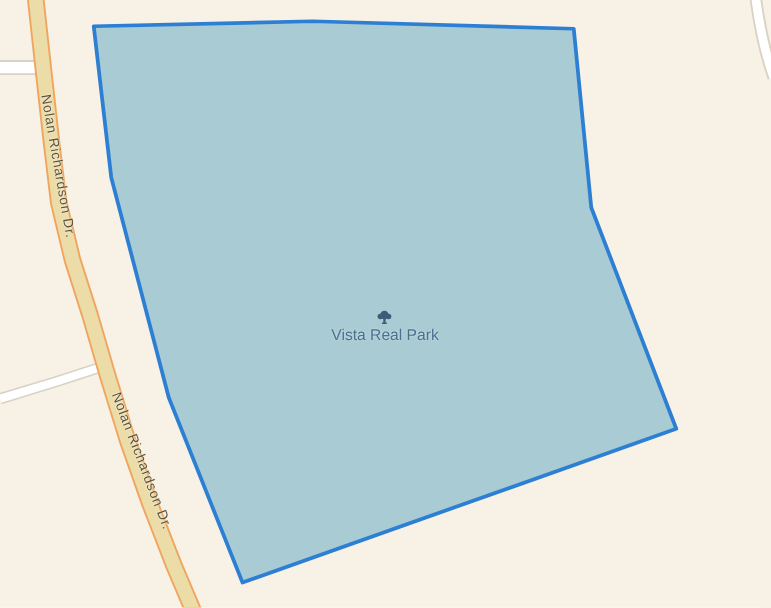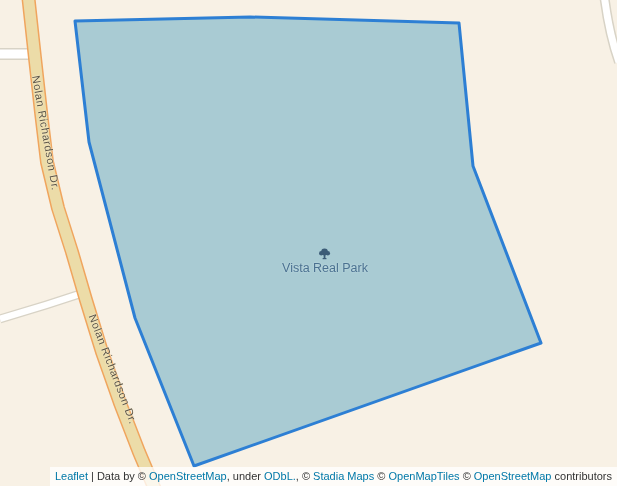--- a/index.html
+++ b/index.html
@@ -35,21 +35,20 @@
     transform: translate(-50%, -50%) rotate(69deg);
   }
 
   .park-label {
     position: absolute;
     left: 308px;
     top: 248px;
     transform: translateX(-50%);
     text-align: left;
     pointer-events: none;
-    margin-left: 17px;
   }
   .park-label .park-name {
     font-size: 12.5px;
     color: #4a7190;
     white-space: nowrap;
     text-shadow: 0 0 2px rgba(214,233,238,0.9);
   }
   .park-label .tree {
     display: block;
     margin: 0 auto 1px auto;
@@ -106,15 +105,14 @@
         <circle cx="6.5" cy="4" r="3.4"></circle>
         <circle cx="3.2" cy="5.2" r="2.2"></circle>
         <circle cx="9.8" cy="5.2" r="2.2"></circle>
         <rect x="5.6" y="5.5" width="1.8" height="5.5"></rect>
         <rect x="4.6" y="10" width="3.8" height="1.2"></rect>
       </g>
     </svg>
     <div class="park-name">Vista Real Park</div>
   </div>
 
-  <div class="attribution"><a class="attr-link">Leaflet</a><span> | Data by © </span><a class="attr-link">OpenStreetMap</a><span>, under </span><a class="attr-link">ODbL.</a><span>, © </span><a class="attr-link">Stadia Maps</a><span> © </span><a class="attr-link">OpenMapTiles</a><span> © </span><a class="attr-link">OpenStreetMap</a><span> contributors</span></div>
 
 </div>
 
 </body></html>

